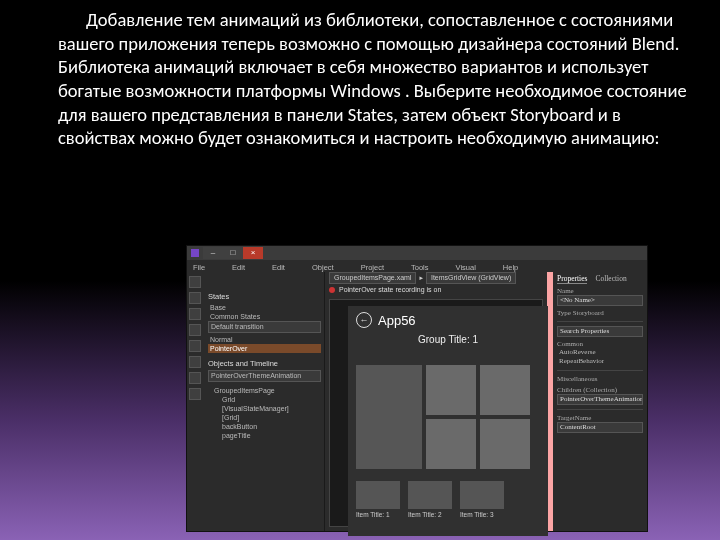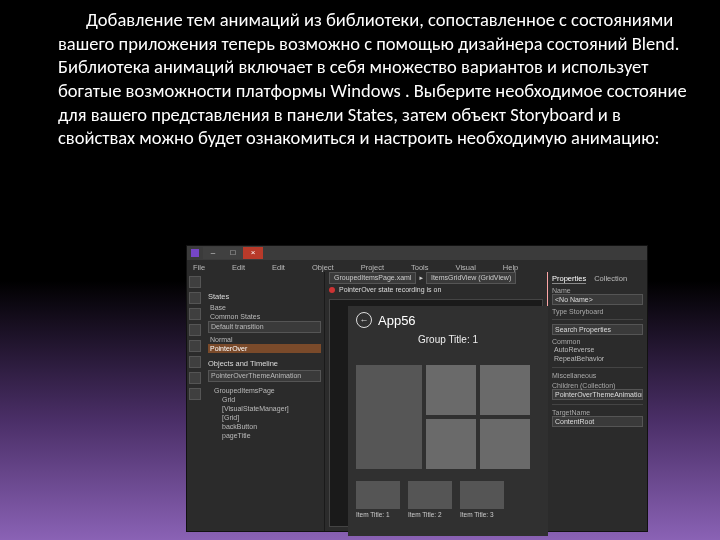--- a/index.html
+++ b/index.html
@@ -222,23 +222,24 @@
   .item {
     width: 44px;
     font-size: 6.5px;
     color: #ccc;
   }
   .item .thumb { width: 44px; height: 28px; background: #555; margin-bottom: 2px; }
 
   .right-stack {
     width: 100px;
     background: #2b2b2b;
-    border-left: 1px solid #fca5a5;
+    border-left: 6px solid #fca5a5;
     padding: 2px 4px;
     box-sizing: border-box;
+    font-family: Liberation Serif, serif;
   }
   .tabs {
     display: flex;
     gap: 8px;
     font-size: 7.5px;
     color: #bbb;
   }
   .tabs .sel { color: #fff; border-bottom: 1px solid #888; }
   .field-label { font-size: 7px; color: #aaa; margin-top: 3px; }
   .field {

